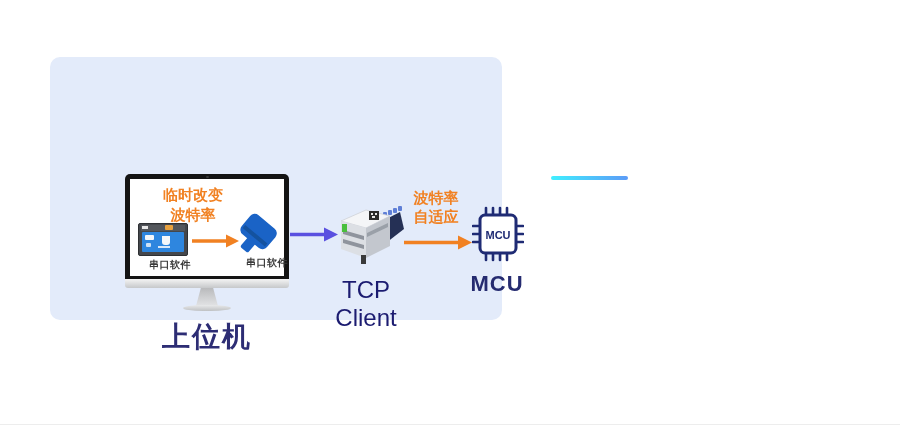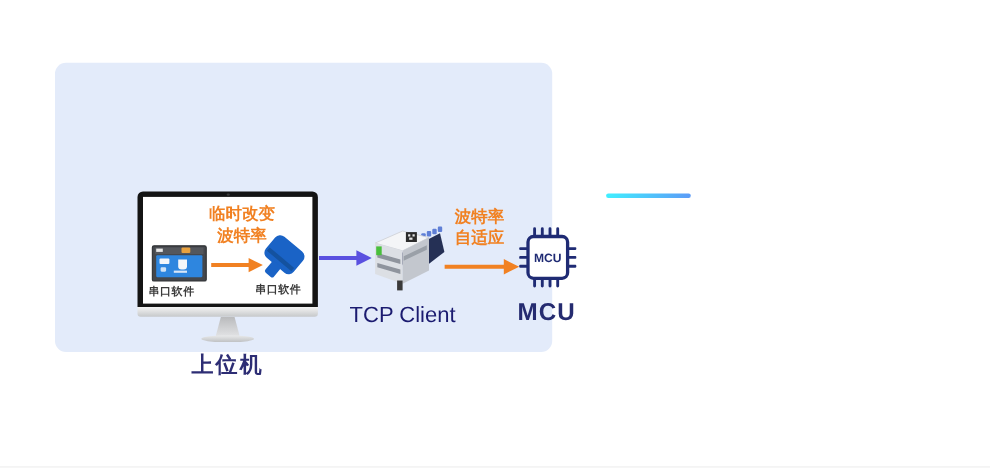--- a/index.html
+++ b/index.html
@@ -21,50 +21,50 @@
   .monitor-cam { position:absolute; left:156px; top:119px; width:3px; height:2px; background:#3a3a3a; border-radius:50%; }
   .monitor-screen { position:absolute; left:80px; top:122px; width:154px; height:97px; background:#ffffff; }
   .monitor-chin { position:absolute; left:75px; top:222px; width:164px; height:9px;
     background:linear-gradient(#f4f4f4,#c6c8ca); border-radius:0 0 3px 3px; }
   .monitor-neck { position:absolute; left:146px; top:231px; width:22px; height:18px;
     background:linear-gradient(#b9babc,#e2e3e5); clip-path:polygon(22% 0, 78% 0, 100% 100%, 0 100%); }
   .monitor-base { position:absolute; left:133px; top:248px; width:48px; height:6px;
     background:linear-gradient(#e8e9ea,#bfc1c3); border-radius:50% / 60%; }
 
   
-  .screen-note { position:absolute; left:113px; top:128px; width:114px; text-align:center;
+  .screen-note { position:absolute; left:86px; top:128px; width:114px; text-align:center;
     color:#f18122; font-weight:bold; font-size:15px; line-height:20px; }
 
   .app-icon { position:absolute; left:88px; top:166px; width:50px; height:33px;
     background:#44474c; border-radius:2px; border:1px solid #2e3033; }
   .app-titlebar { position:absolute; left:2px; top:1px; right:2px; height:6px; background:#54575c; }
   .app-dot1 { position:absolute; left:3px; top:2px; width:6px; height:3px; background:#e8e8e8; }
   .app-dot2 { position:absolute; left:26px; top:1px; width:8px; height:5px; background:#e9a23f; border-radius:1px; }
   .app-blue { position:absolute; left:3px; top:8px; right:3px; bottom:3px; background:#2e86df; border-radius:1px; }
   .app-el1 { position:absolute; left:3px; top:3px; width:9px; height:5px; background:#f3f6fa; border-radius:1px; }
   .app-el2 { position:absolute; left:4px; top:11px; width:5px; height:4px; background:#cfe2f6; border-radius:1px; }
   .app-el3 { position:absolute; left:20px; top:4px; width:8px; height:9px; background:#f5f7fa; border-radius:0 0 3px 3px; }
   .app-el4 { position:absolute; left:16px; top:14px; width:12px; height:2px; background:#d8e7f8; }
 
   .screen-arrow { position:absolute; left:141px; top:176px; }
   .db9-icon { position:absolute; left:184px; top:152px; }
 
-  .screen-label { position:absolute; width:56px; text-align:left; font-size:10px;
+  .screen-label { position:absolute; width:56px; text-align:right; font-size:10px;
     font-weight:bold; color:#3b3b3b; letter-spacing:0.5px; }
   .label-serial { left:85px; top:201px; }
   .label-vcom { left:182px; top:199px; }
 
   .host-label { position:absolute; left:107px; top:261px; width:100px; text-align:center;
-    font-size:20px; font-weight:600; color:#2d2d74; letter-spacing:2px; }
+    font-size:28px; font-weight:600; color:#2d2d74; letter-spacing:2px; }
 
   
   .purple-arrow { position:absolute; left:240px; top:169px; }
   .rj45 { position:absolute; left:281px; top:143px; }
   .tcp-label { position:absolute; left:263px; top:219px; width:106px; text-align:center;
-    font-size:20px; color:#1b1b70; }
+    font-size:24px; color:#1b1b70; }
 
   .baud-note { position:absolute; left:352px; top:131px; width:68px; text-align:center;
     color:#f18122; font-weight:bold; font-size:15px; line-height:19px; }
   .orange-arrow2 { position:absolute; left:354px; top:177px; }
 
   .mcu-chip { position:absolute; left:422px; top:148px; }
   .mcu-label { position:absolute; left:413px; top:214px; width:68px; text-align:center;
     font-size:22px; font-weight:bold; color:#252b70; letter-spacing:1px; }
 
   .gradient-line { position:absolute; left:551px; top:176px; width:77px; height:4px;

